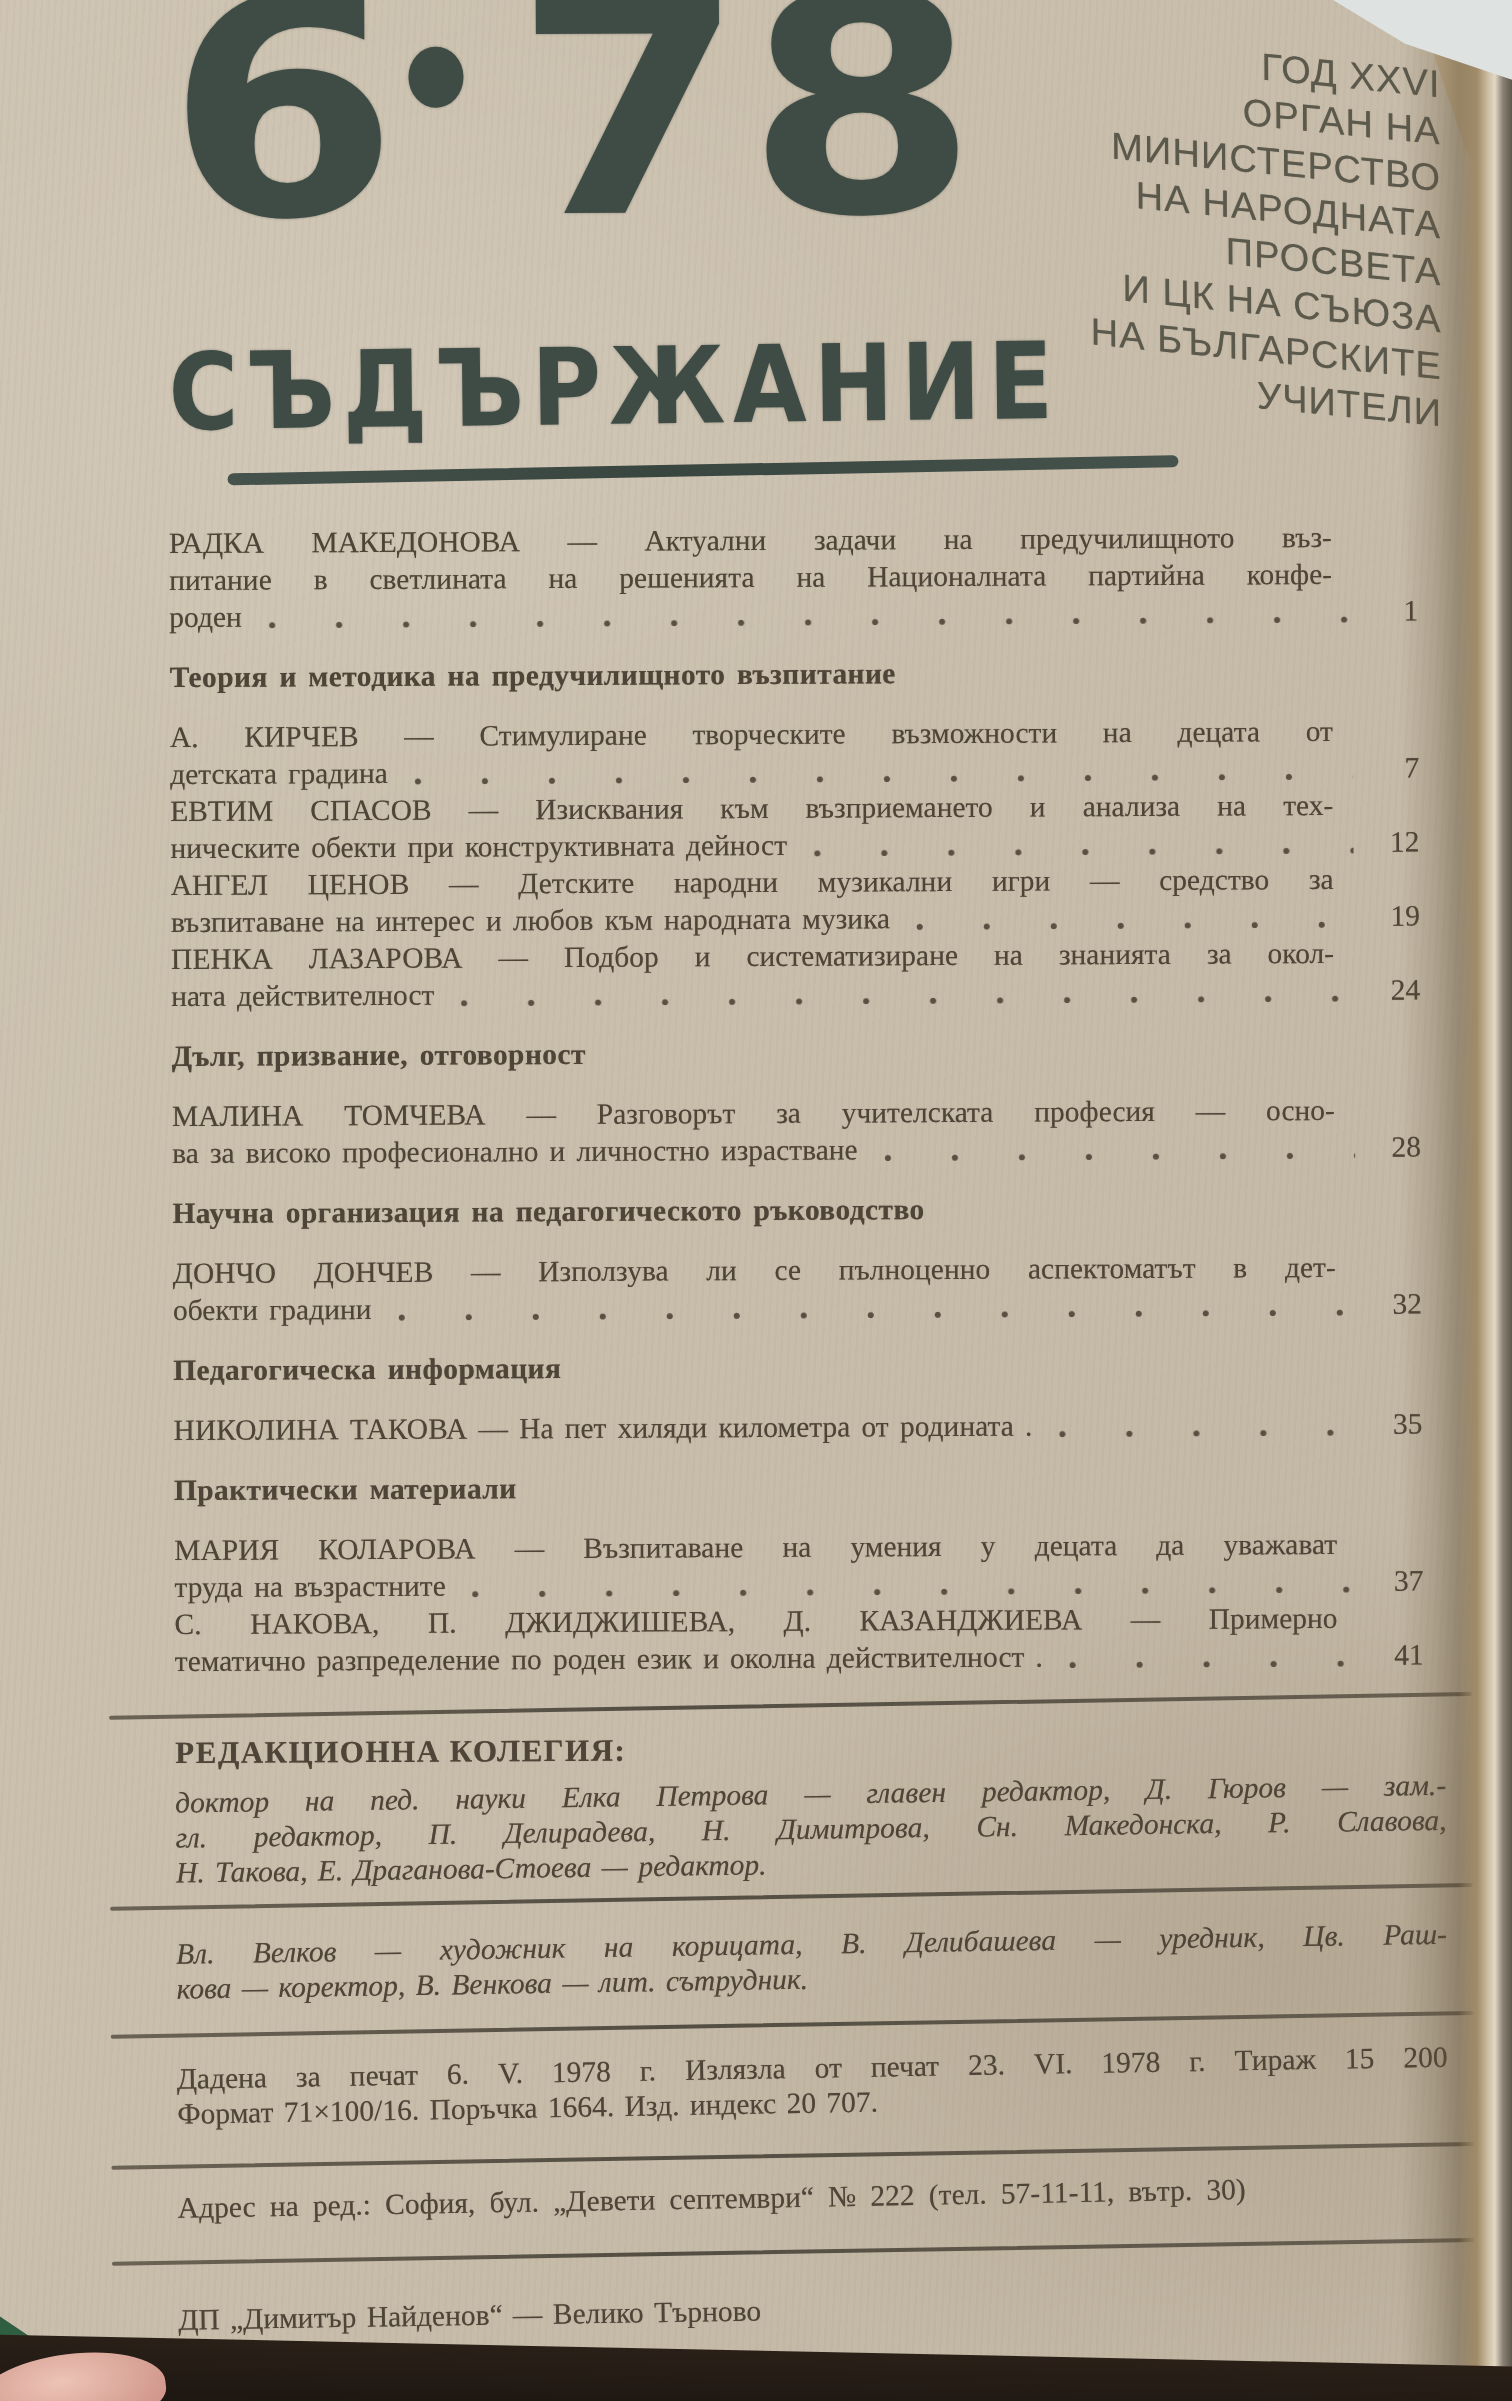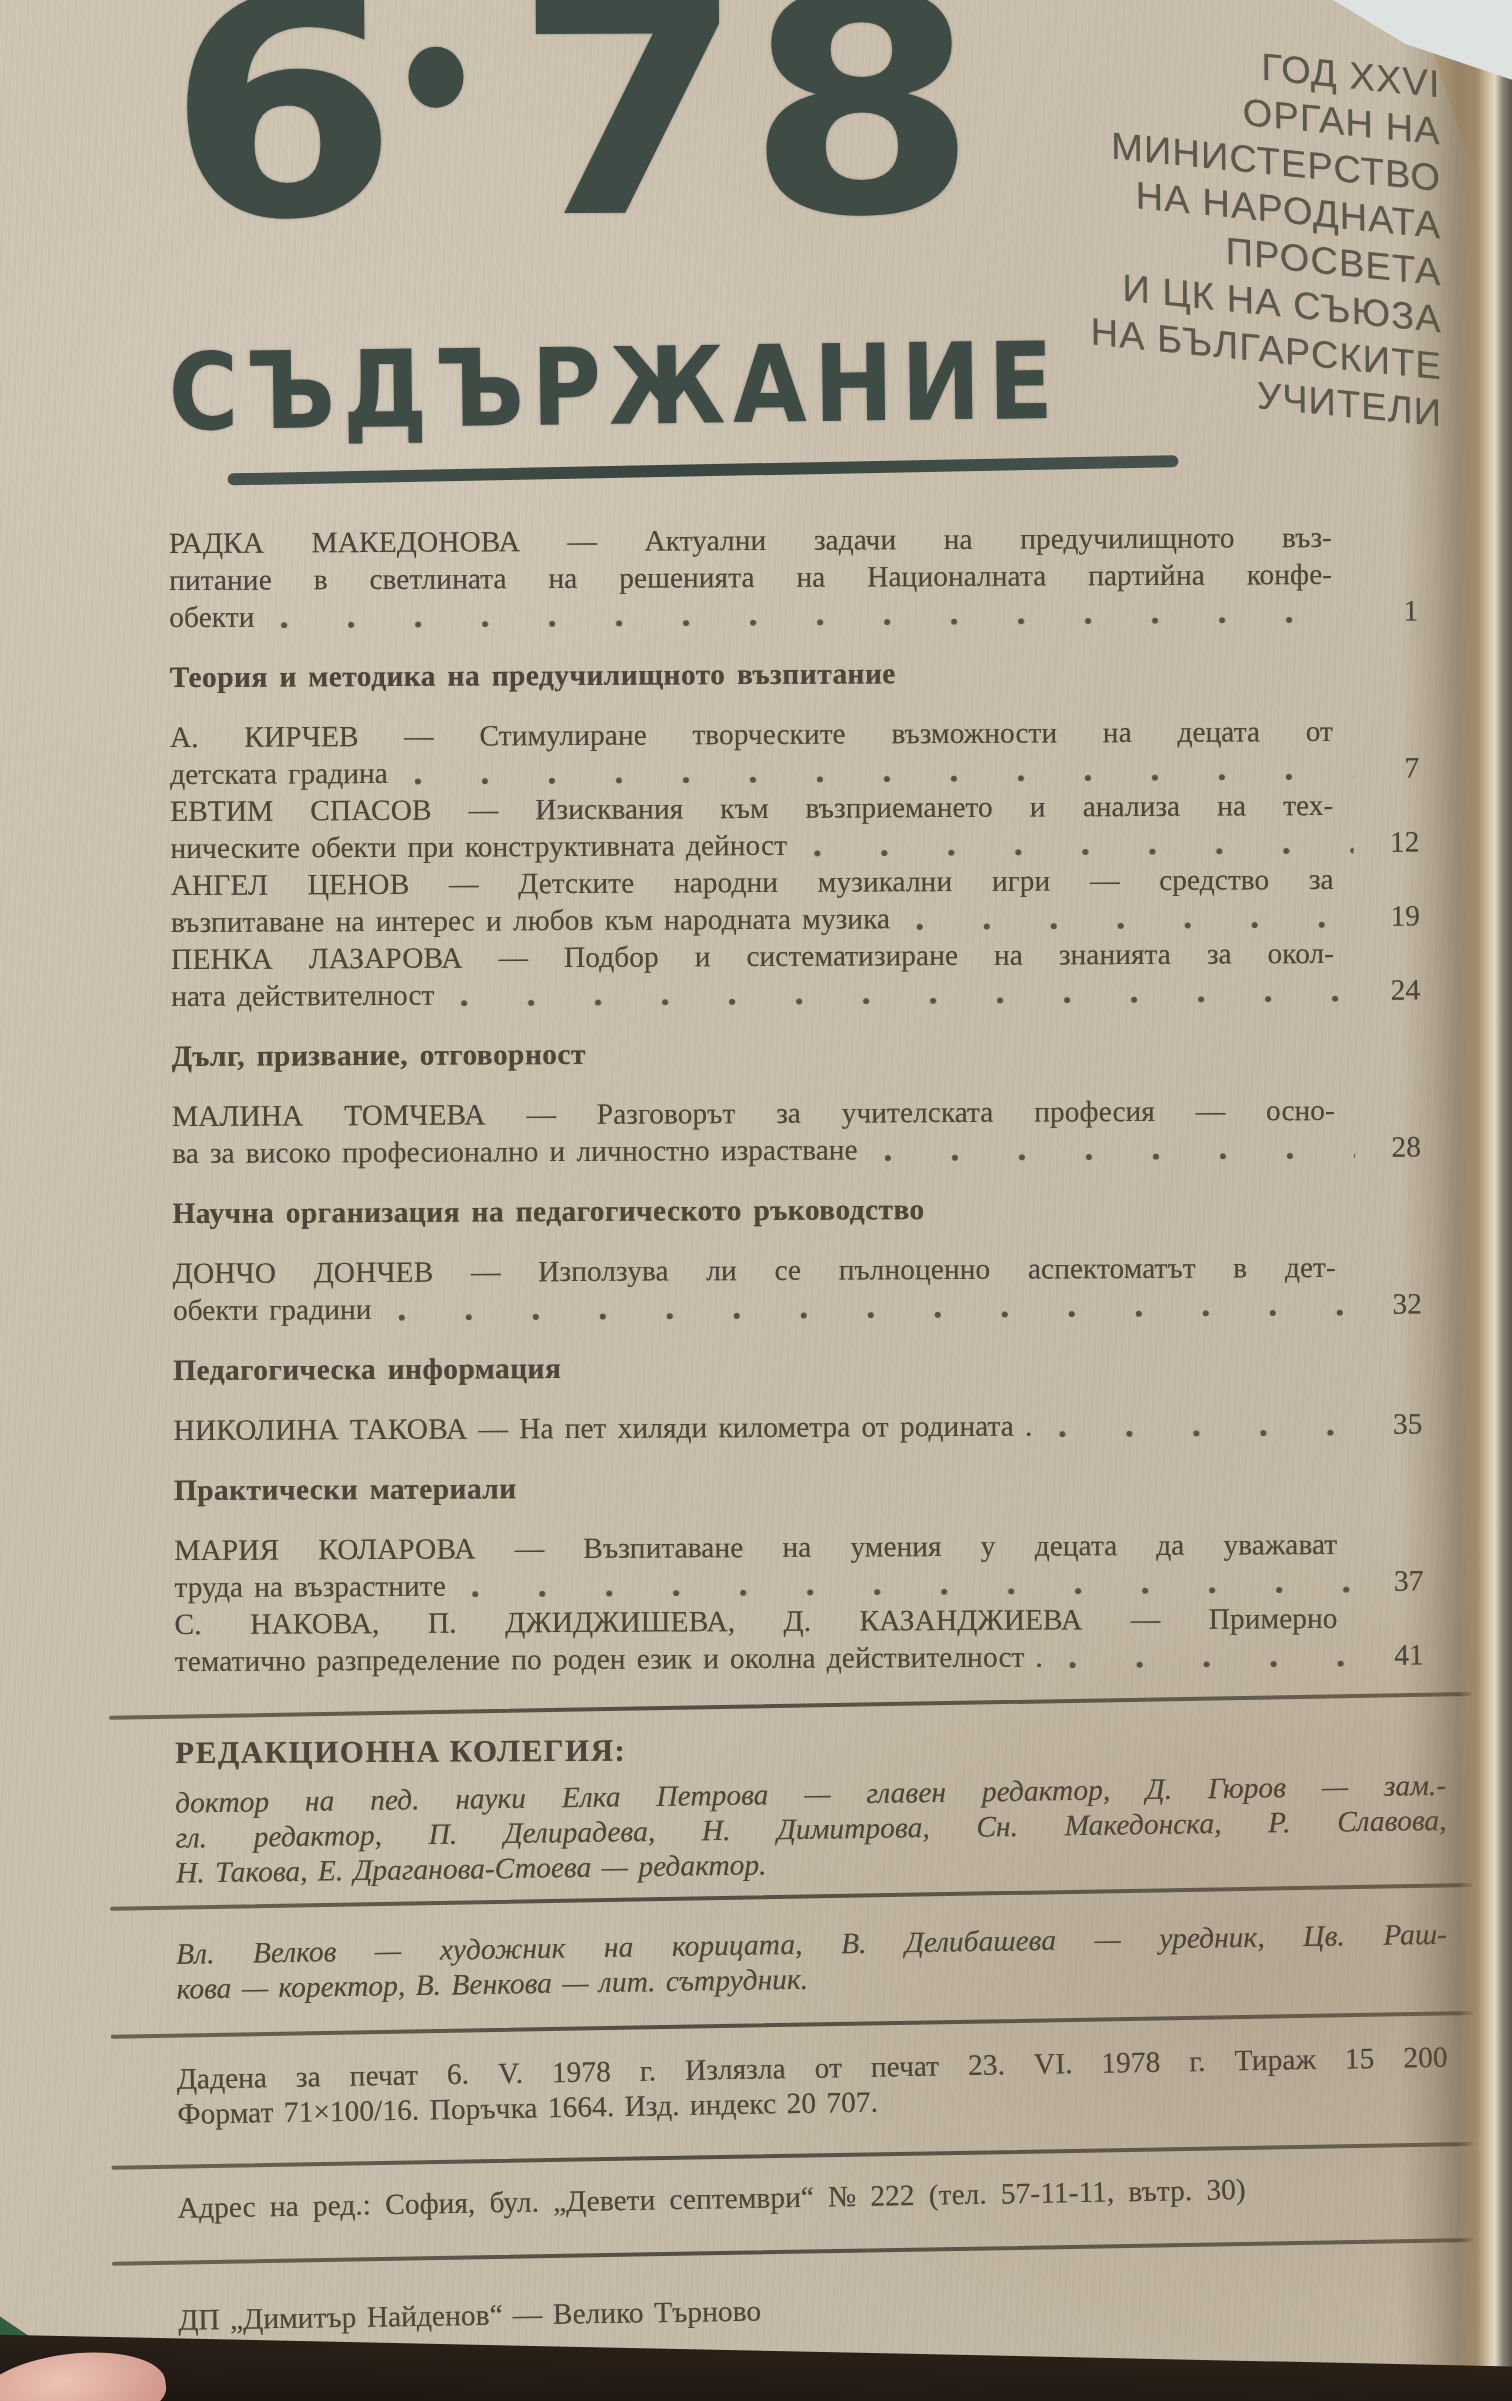--- a/index.html
+++ b/index.html
@@ -154,21 +154,21 @@
     </div>
 
     <div class="mag-title ink">СЪДЪРЖАНИЕ</div>
     <div class="title-rule"></div>
 
     <div class="toc" id="toc">
         <div class="toc-entry">
           <div class="line full">РАДКА МАКЕДОНОВА — Актуални задачи на предучилищното въз-</div>
           <div class="line full">питание в светлината на решенията на Националната партийна конфе-</div>
           <div class="line last">
-            <span class="end">обекти</span>
+            <span class="end">роден</span>
             <span class="leader"></span>
             <span class="pagenum">1</span>
           </div>
         </div>
         <div class="toc-heading">Теория и методика на предучилищното възпитание</div>
         <div class="toc-entry">
           <div class="line full">А. КИРЧЕВ — Стимулиране творческите възможности на децата от</div>
           <div class="line last">
             <span class="end">детската градина</span>
             <span class="leader"></span>

